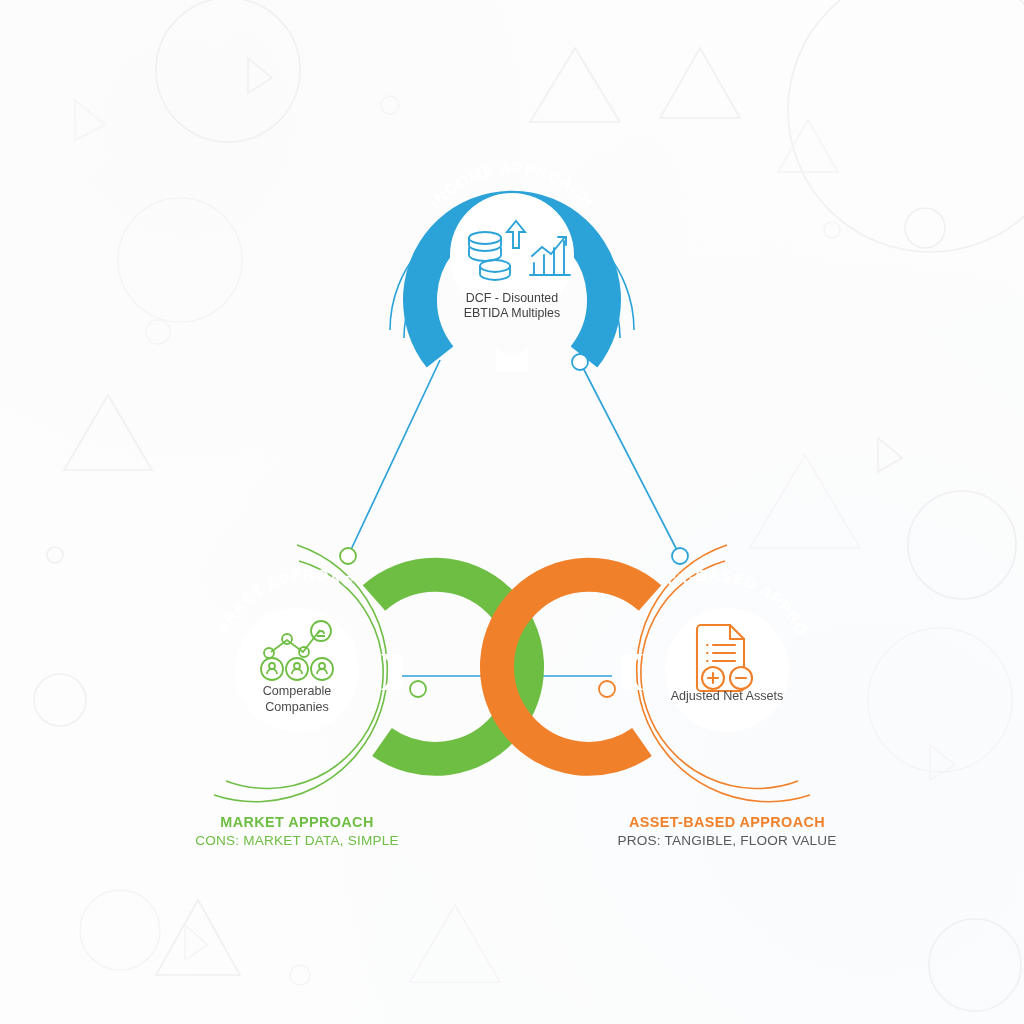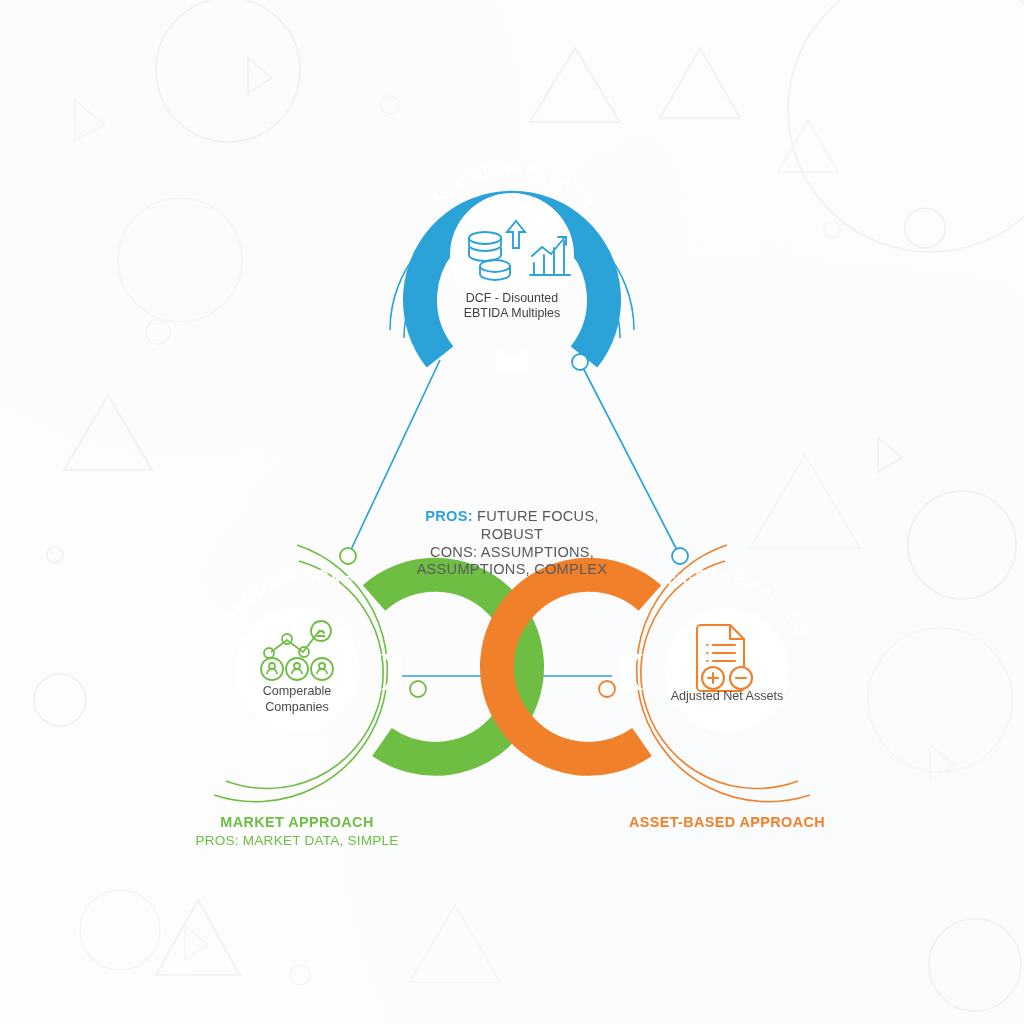--- a/index.html
+++ b/index.html
@@ -162,30 +162,23 @@
         <path d="M707 661 h0.5 M713 661 h22"></path>
         <circle cx="713" cy="678" r="11" fill="#ffffff"></circle>
         <path d="M708 678 h10 M713 673 v10"></path>
         <circle cx="741" cy="678" r="11" fill="#ffffff"></circle>
         <path d="M736 678 h10"></path>
       </g>
       <text x="727" y="700" text-anchor="middle" font-size="12.6" fill="#4a4b4d" font-family="Liberation Sans, sans-serif">Adjusted Net Assets</text>
     </g>
   </svg>
 
-  <div class="center-label" style="left:382px;top:508px;width:260px;">
-    <div>
-      <span class="pros">PROS:</span><span> FUTURE FOCUS,</span>
-    </div>
-    <div>ROBUST</div>
-    <div>CONS: ASSUMPTIONS,</div>
-    <div>ASSUMPTIONS, COMPLEX</div>
-  </div>
 
   <div class="caption green" style="left:167px;top:813px;width:260px;">
     <div class="ttl" style="color:#6FBE44;">MARKET APPROACH</div>
-    <div class="ln">PROS: MARKET DATA, SIMPLE</div>
+    <div class="ln">CONS: MARKET DATA, SIMPLE</div>
   </div>
 
   <div class="caption" style="left:597px;top:813px;width:260px;">
     <div class="ttl" style="color:#F1802A;">ASSET-BASED APPROACH</div>
+    <div class="ln">PROS: TANGIBLE, FLOOR VALUE</div>
   </div>
 </div>
 
 </body></html>

